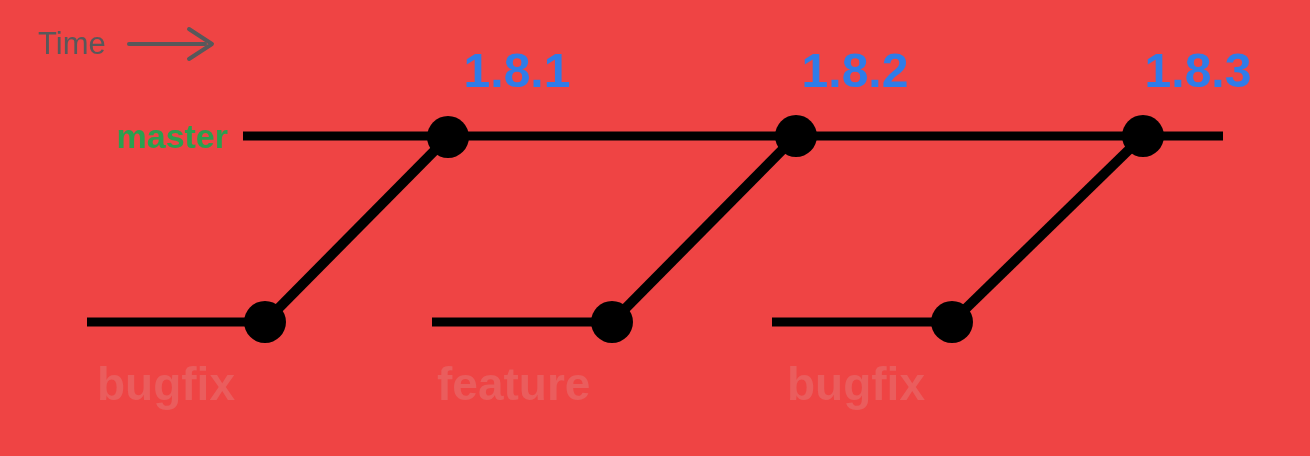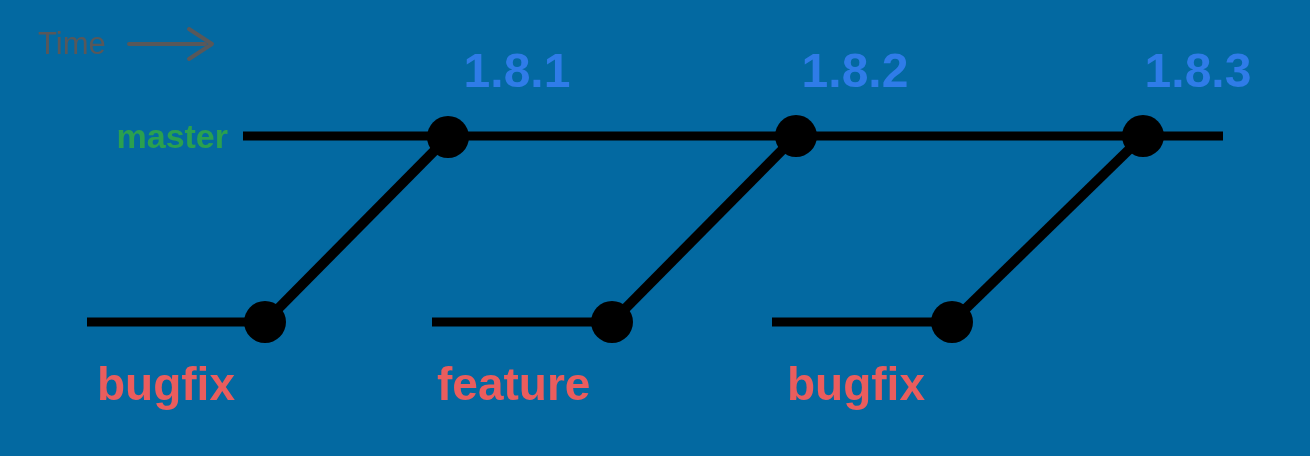--- a/index.html
+++ b/index.html
@@ -4,21 +4,21 @@
 <style>
   html, body {
     margin: 0;
     padding: 0;
     background: #ffffff;
   }
   .canvas {
     position: relative;
     width: 1310px;
     height: 456px;
-    background: #0369a1;
+    background: #ef4444;
     overflow: hidden;
     font-family: "Liberation Sans", sans-serif;
   }
   svg text {
     font-family: "Liberation Sans", sans-serif;
   }
   .time-label {
     font-size: 31px;
     font-weight: 400;
   }

